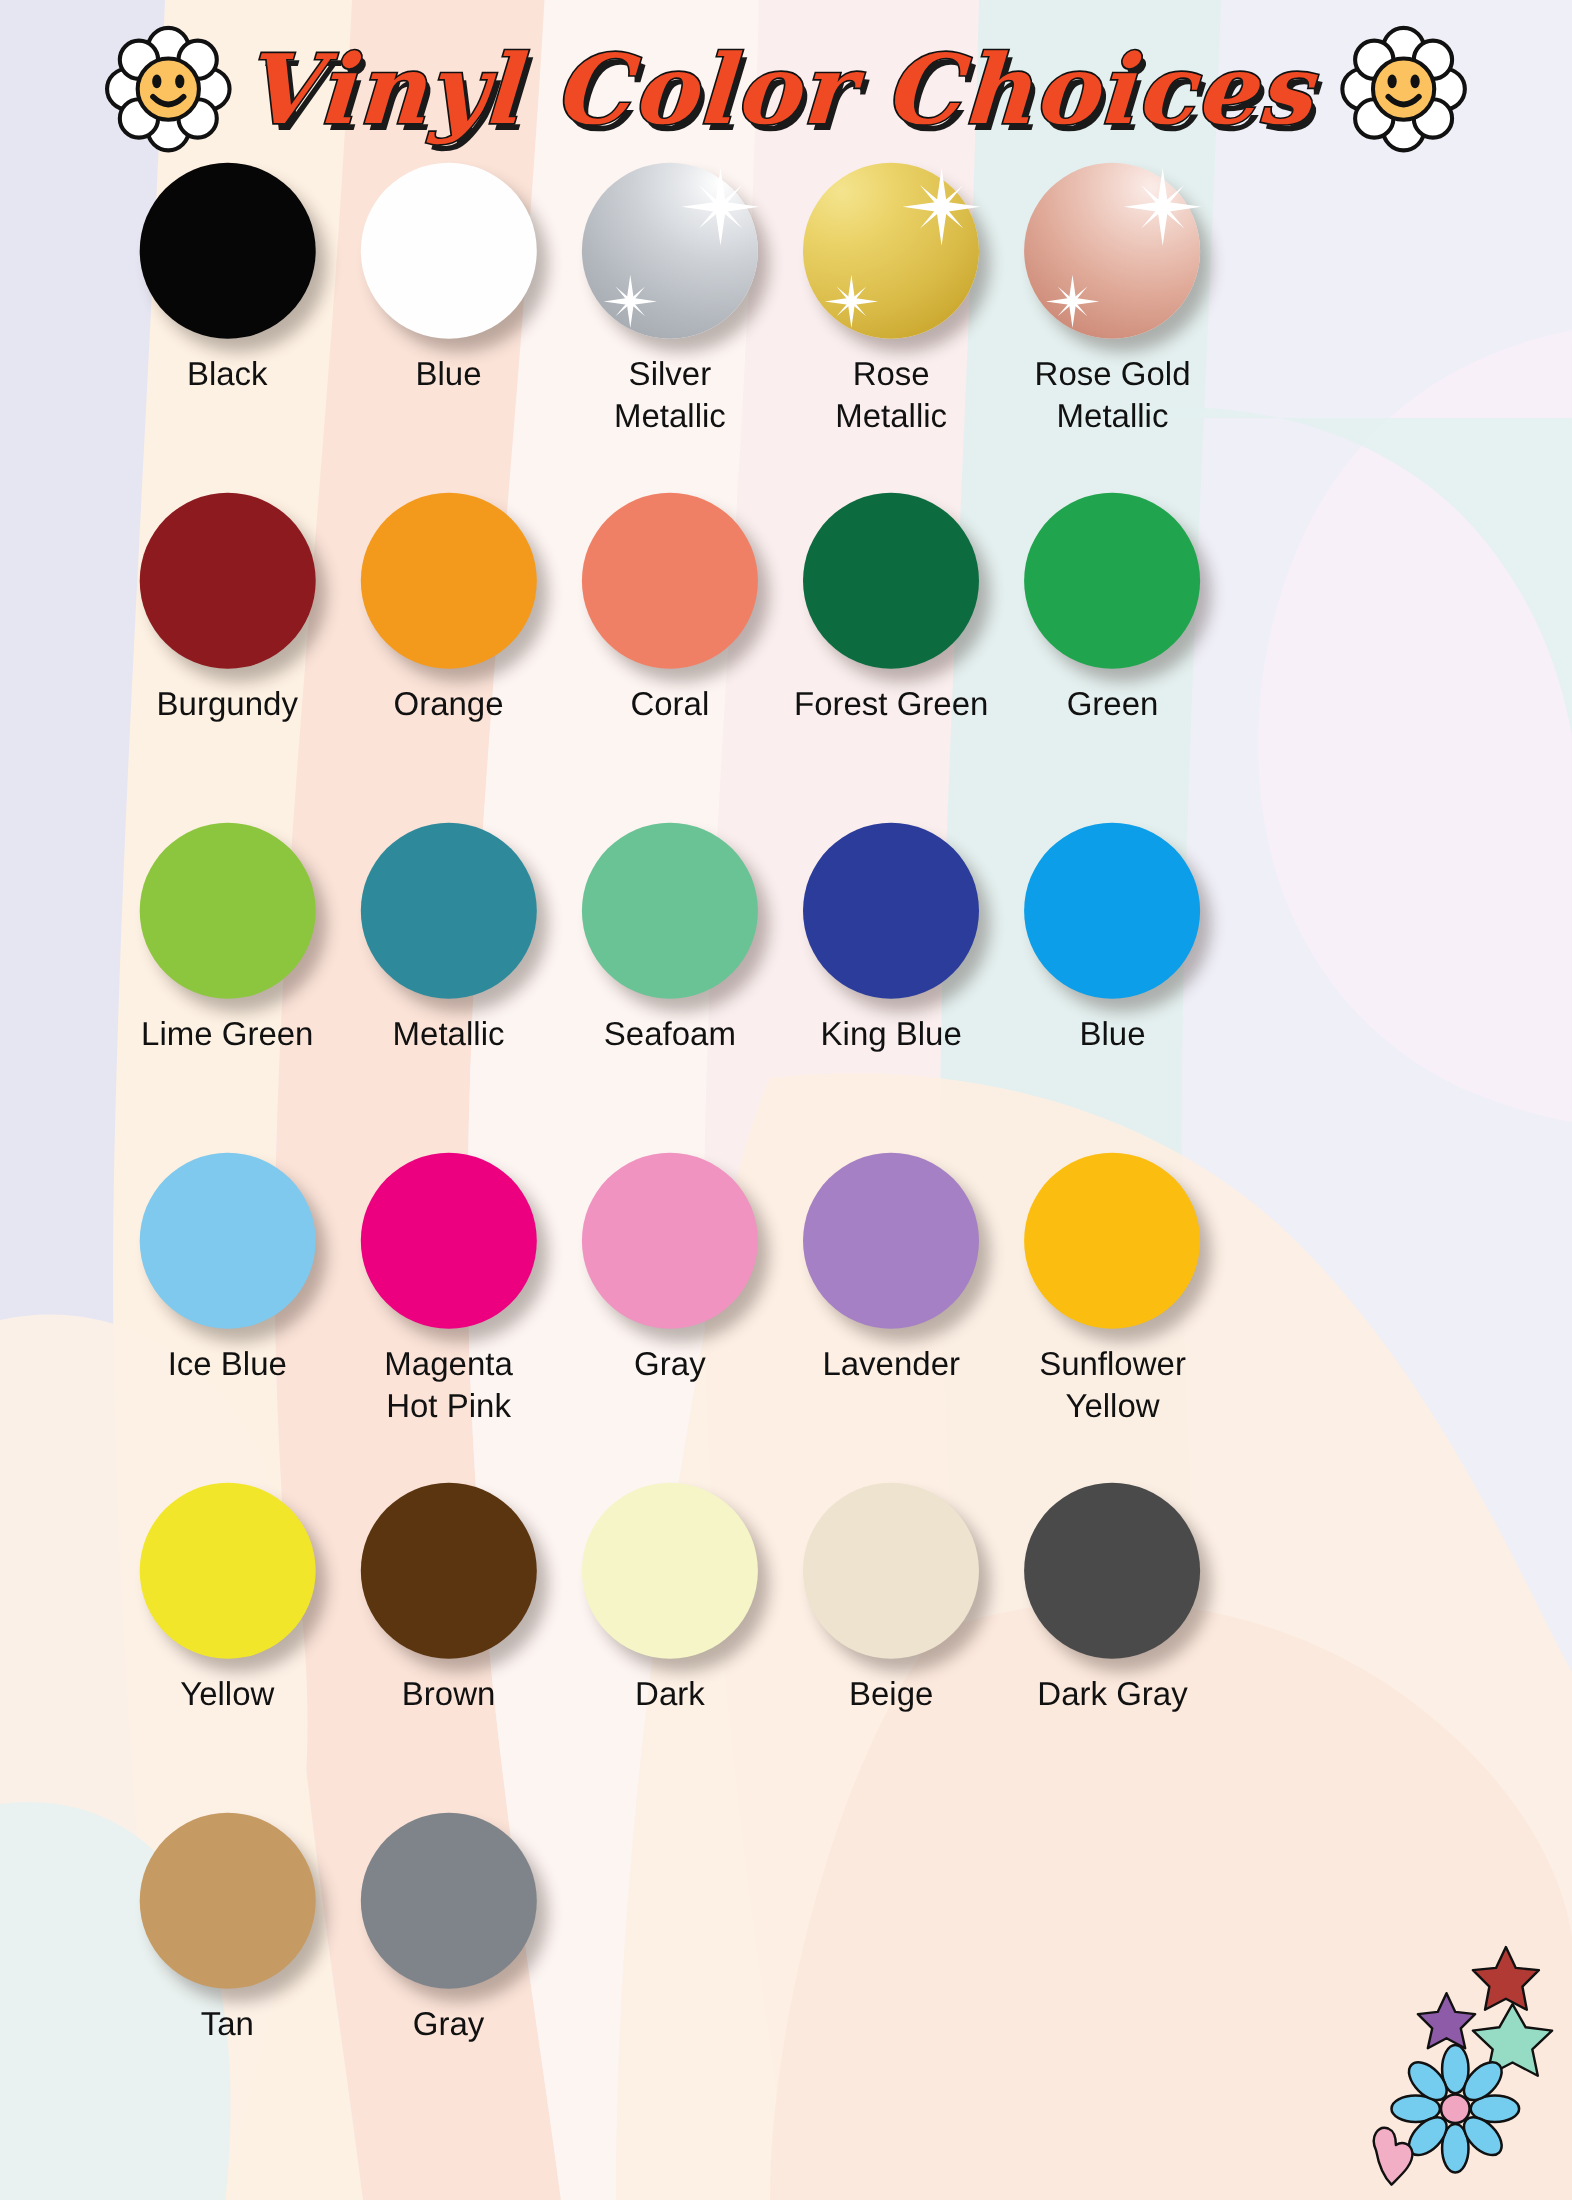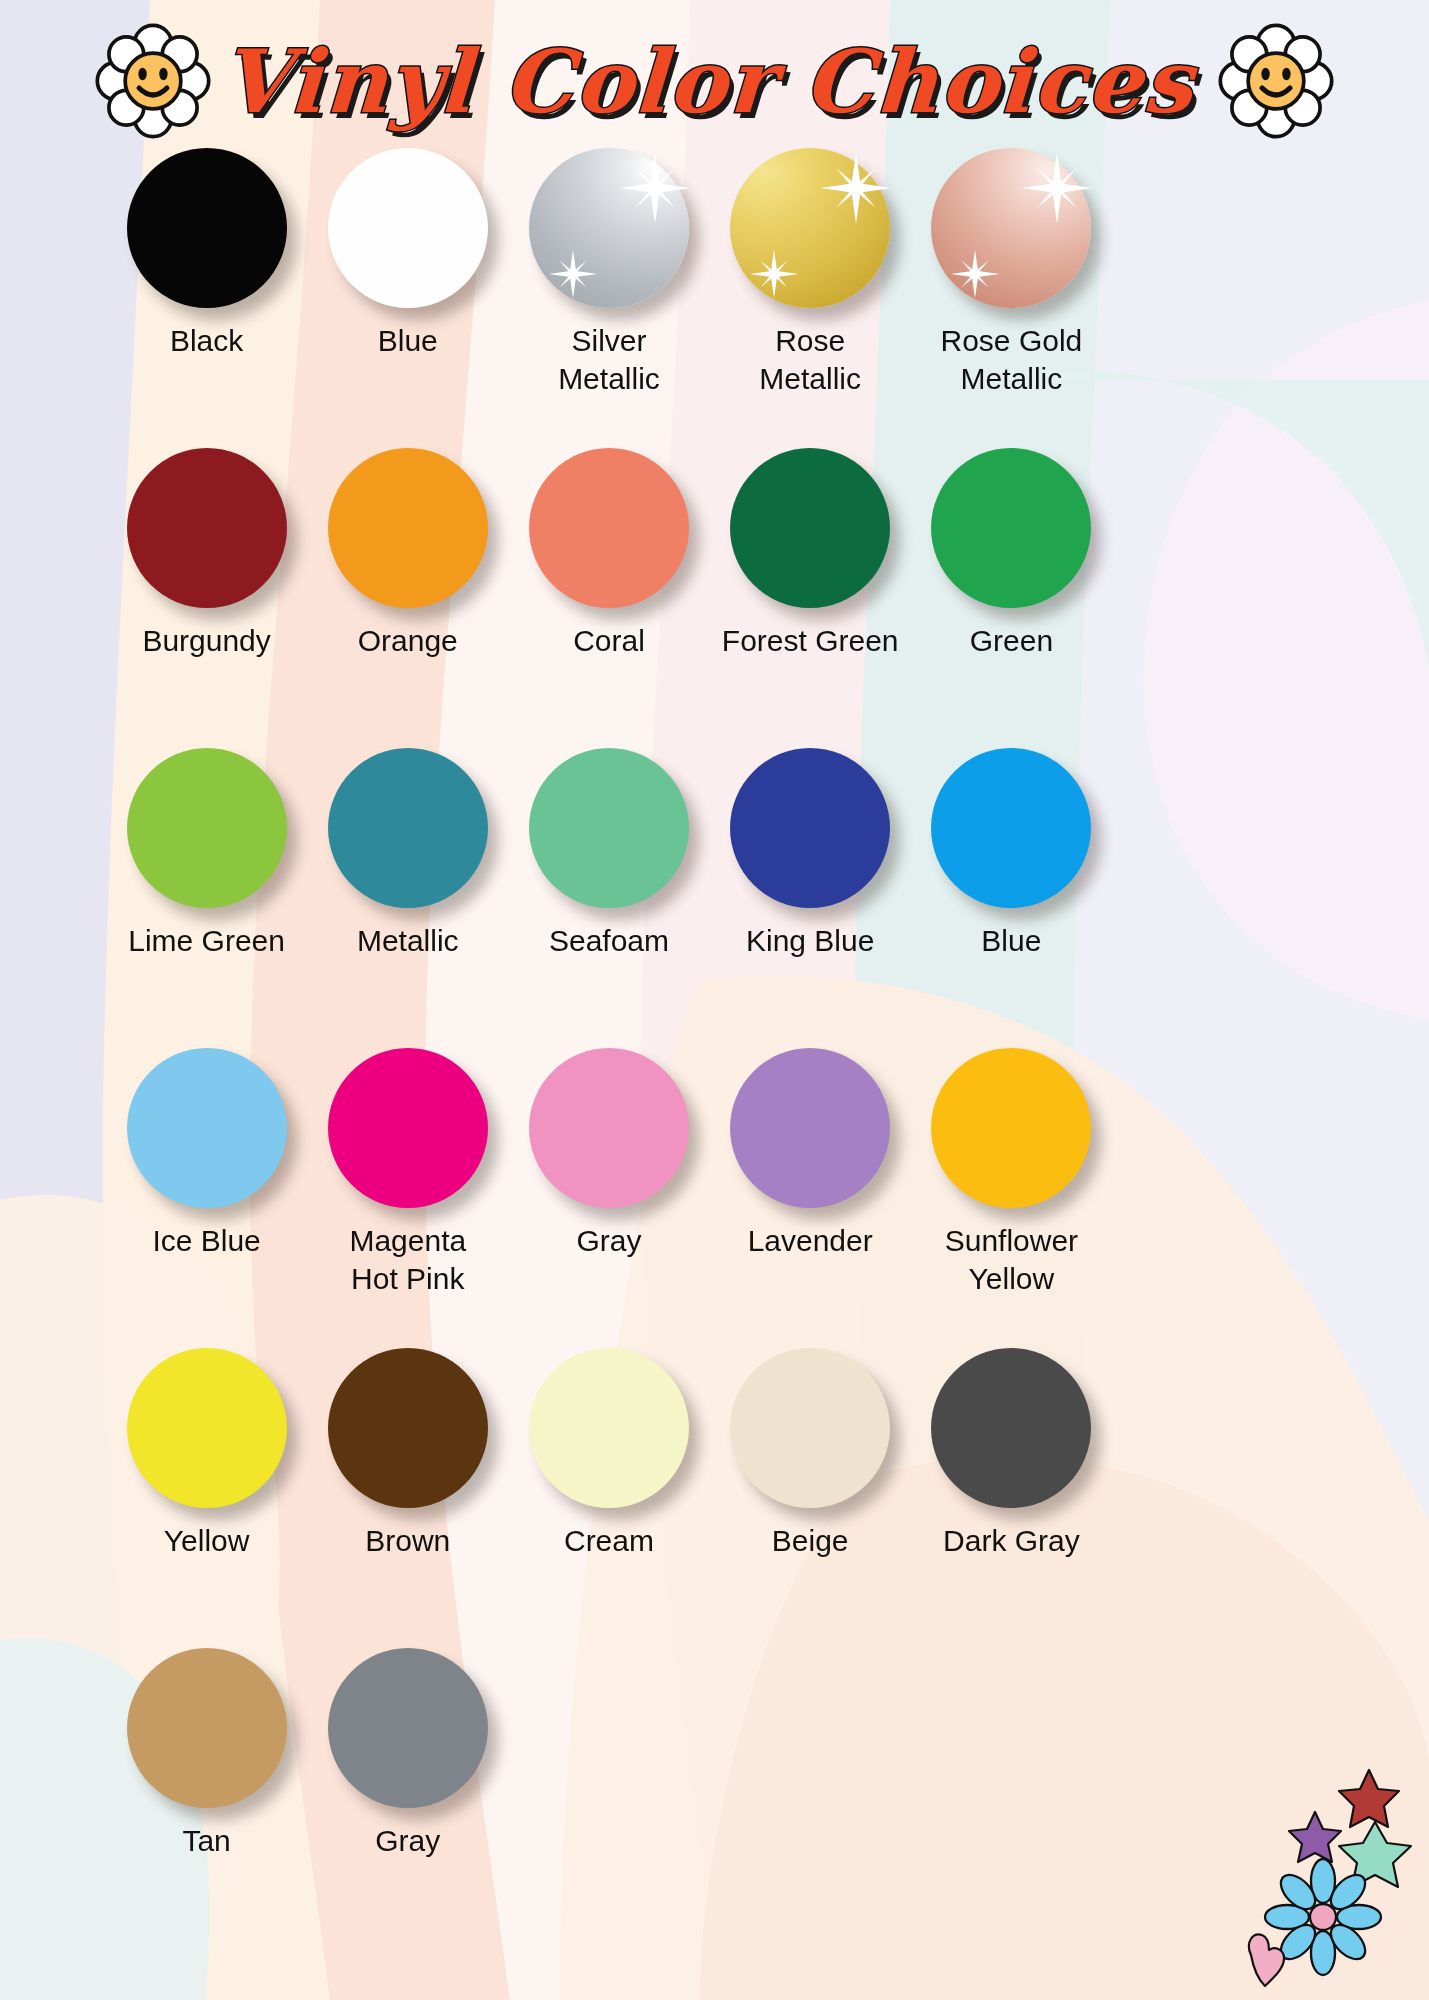--- a/index.html
+++ b/index.html
@@ -335,21 +335,21 @@
       <div class="cell">
         <div class="swatch-wrap">
           <div class="swatch" title="Brown" style="background: rgb(91, 52, 16);"></div>
         </div>
         <div class="sw-label">Brown</div>
       </div>
       <div class="cell">
         <div class="swatch-wrap">
           <div class="swatch" title="Cream" style="background: rgb(245, 245, 200);"></div>
         </div>
-        <div class="sw-label">Cream</div>
+        <div class="sw-label">Dark</div>
       </div>
       <div class="cell">
         <div class="swatch-wrap">
           <div class="swatch" title="Beige" style="background: rgb(237, 227, 206);"></div>
         </div>
         <div class="sw-label">Beige</div>
       </div>
       <div class="cell">
         <div class="swatch-wrap">
           <div class="swatch" title="Dark Gray" style="background: rgb(74, 74, 74);"></div>

